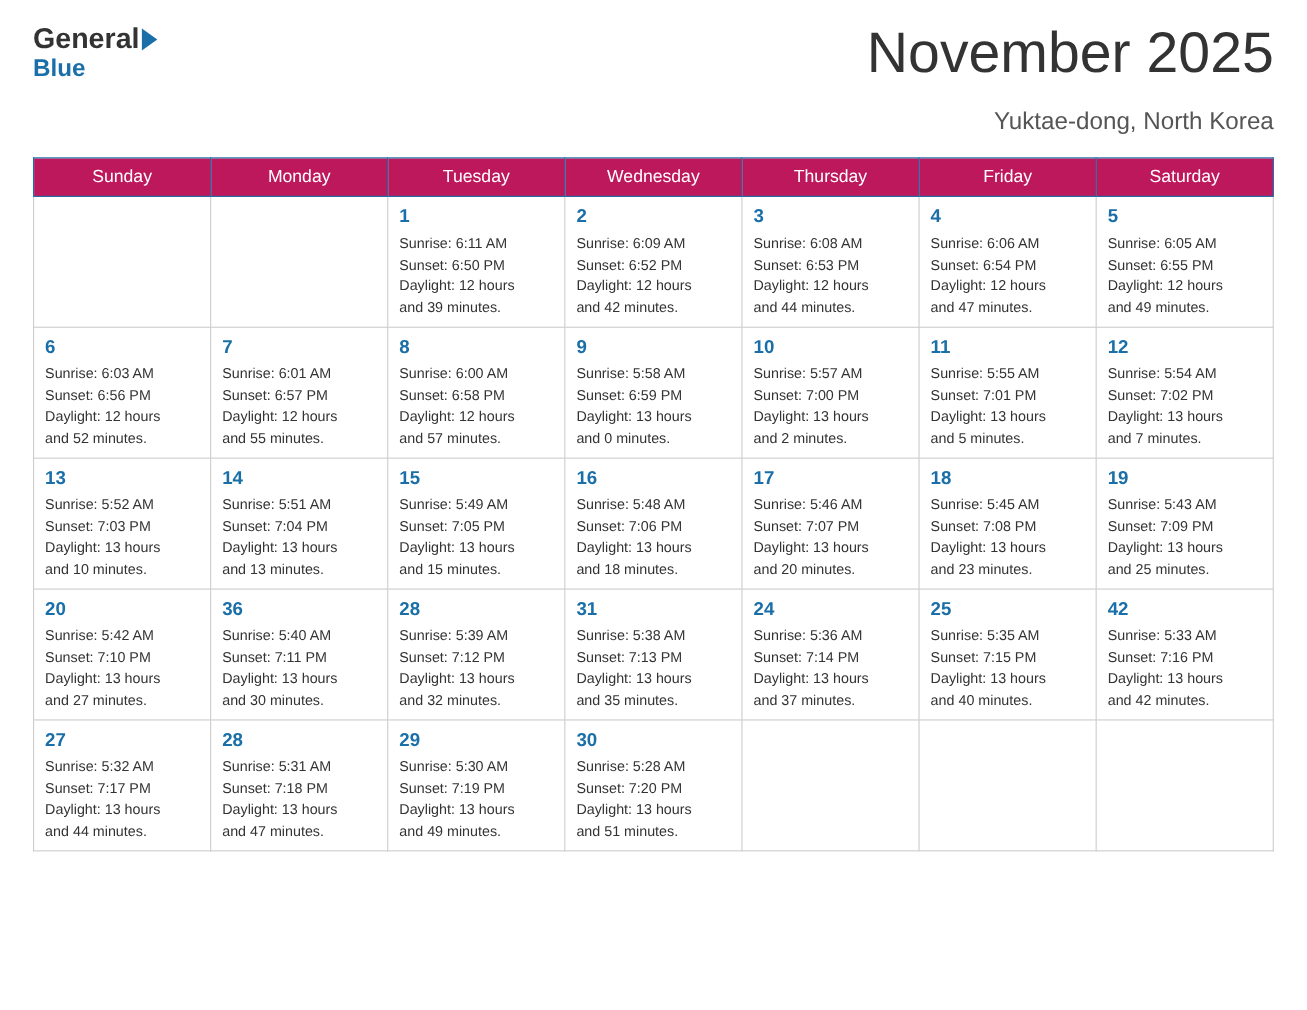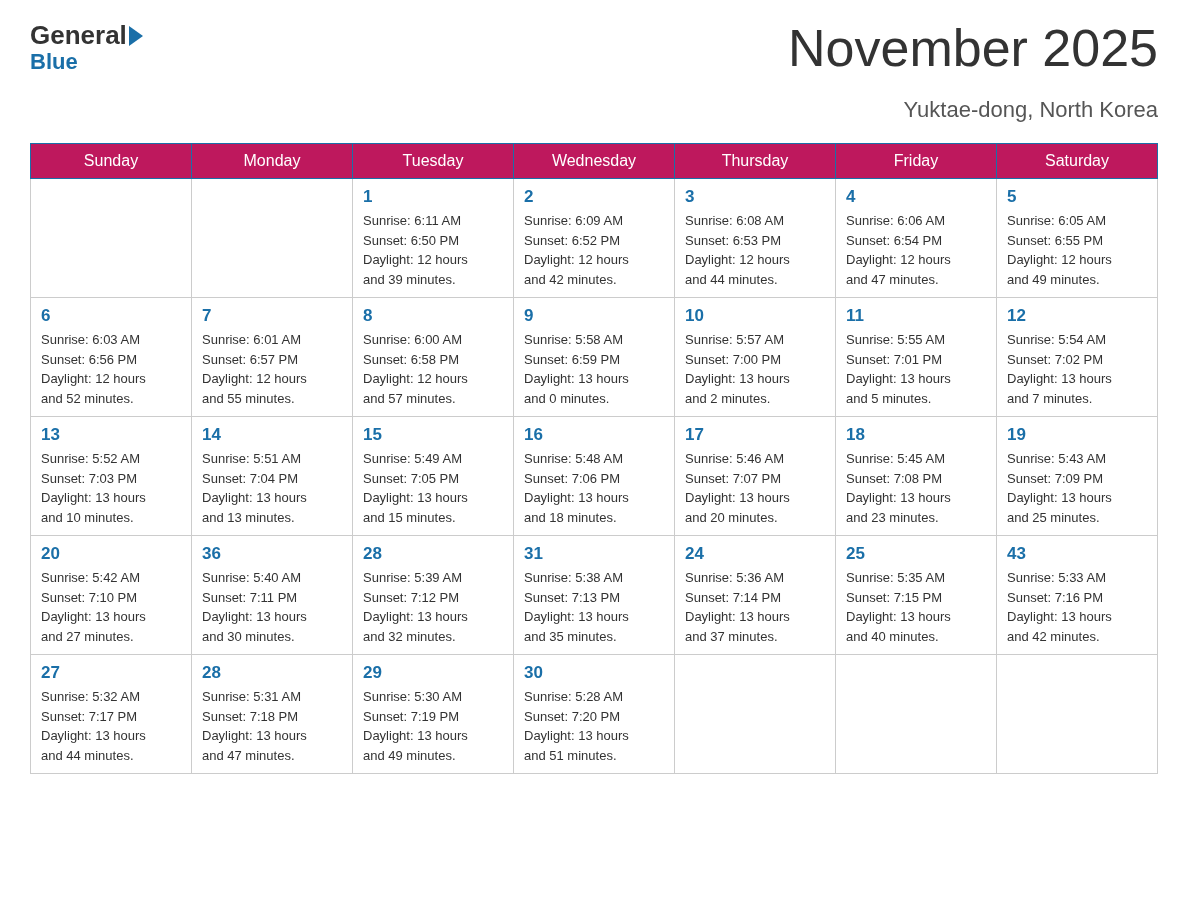--- a/index.html
+++ b/index.html
@@ -232,21 +232,21 @@
         </td>
         <td>
           <span class="day-number">24</span>
           <div class="day-info">Sunrise: 5:36 AM<br>Sunset: 7:14 PM<br>Daylight: 13 hours<br>and 37 minutes.</div>
         </td>
         <td>
           <span class="day-number">25</span>
           <div class="day-info">Sunrise: 5:35 AM<br>Sunset: 7:15 PM<br>Daylight: 13 hours<br>and 40 minutes.</div>
         </td>
         <td>
-          <span class="day-number">43</span>
+          <span class="day-number">42</span>
           <div class="day-info">Sunrise: 5:33 AM<br>Sunset: 7:16 PM<br>Daylight: 13 hours<br>and 42 minutes.</div>
         </td>
       </tr>
       <tr>
         <td>
           <span class="day-number">27</span>
           <div class="day-info">Sunrise: 5:32 AM<br>Sunset: 7:17 PM<br>Daylight: 13 hours<br>and 44 minutes.</div>
         </td>
         <td>
           <span class="day-number">28</span>

